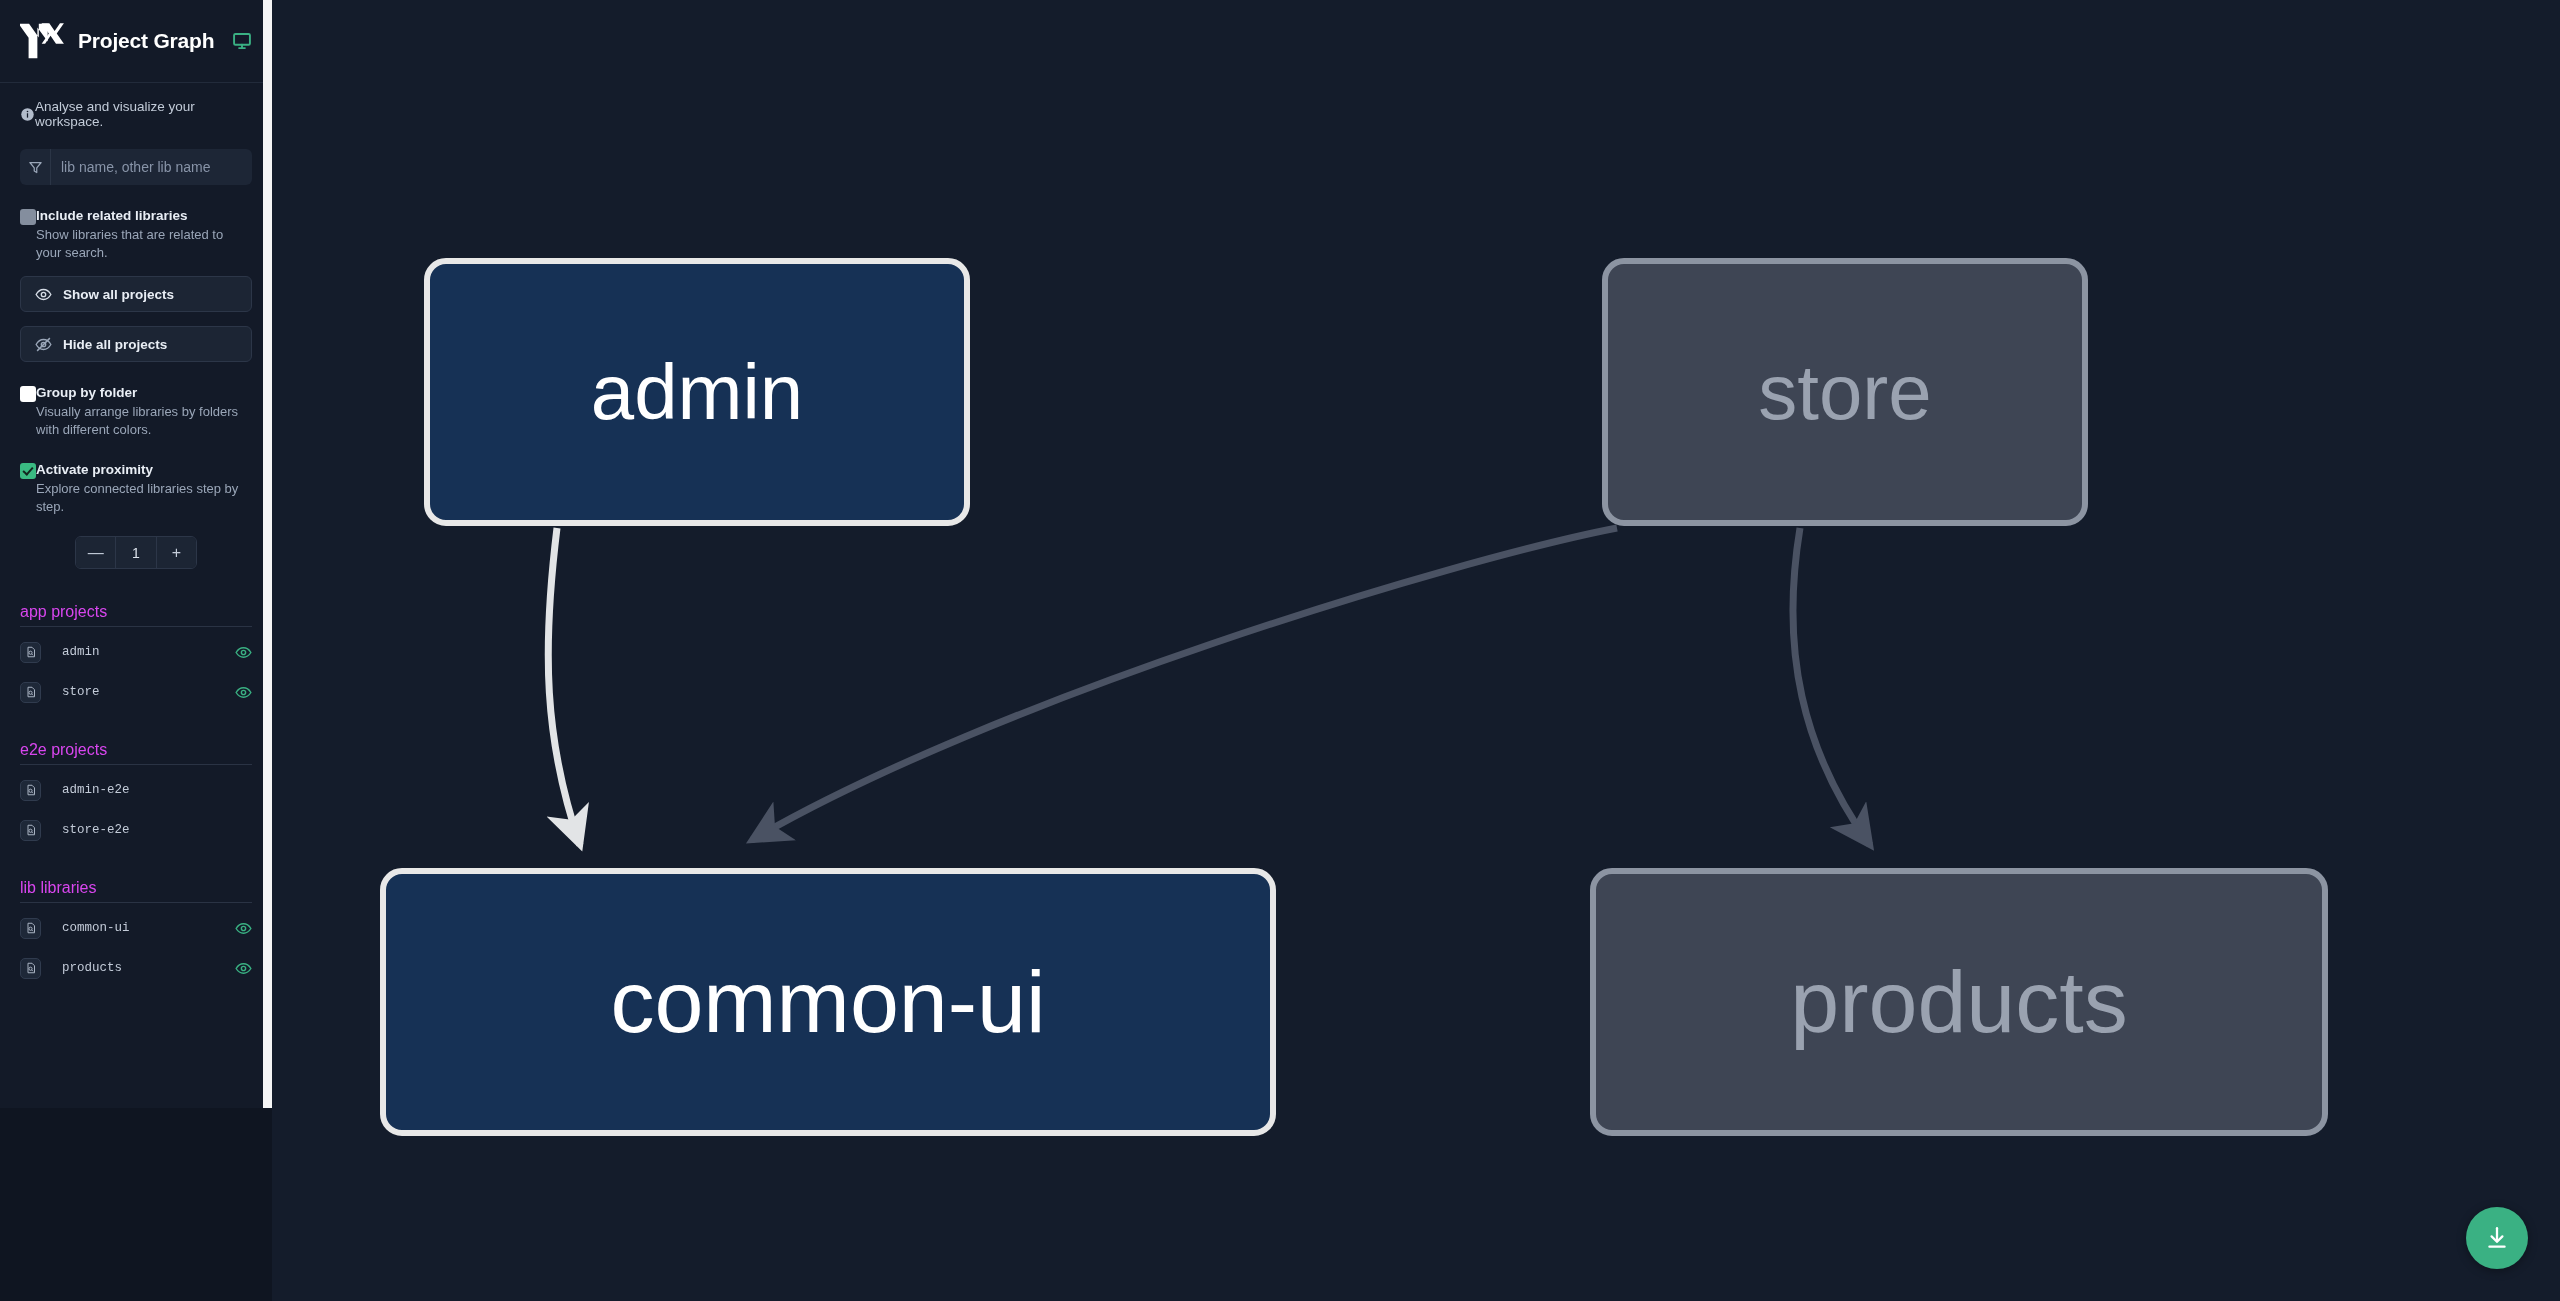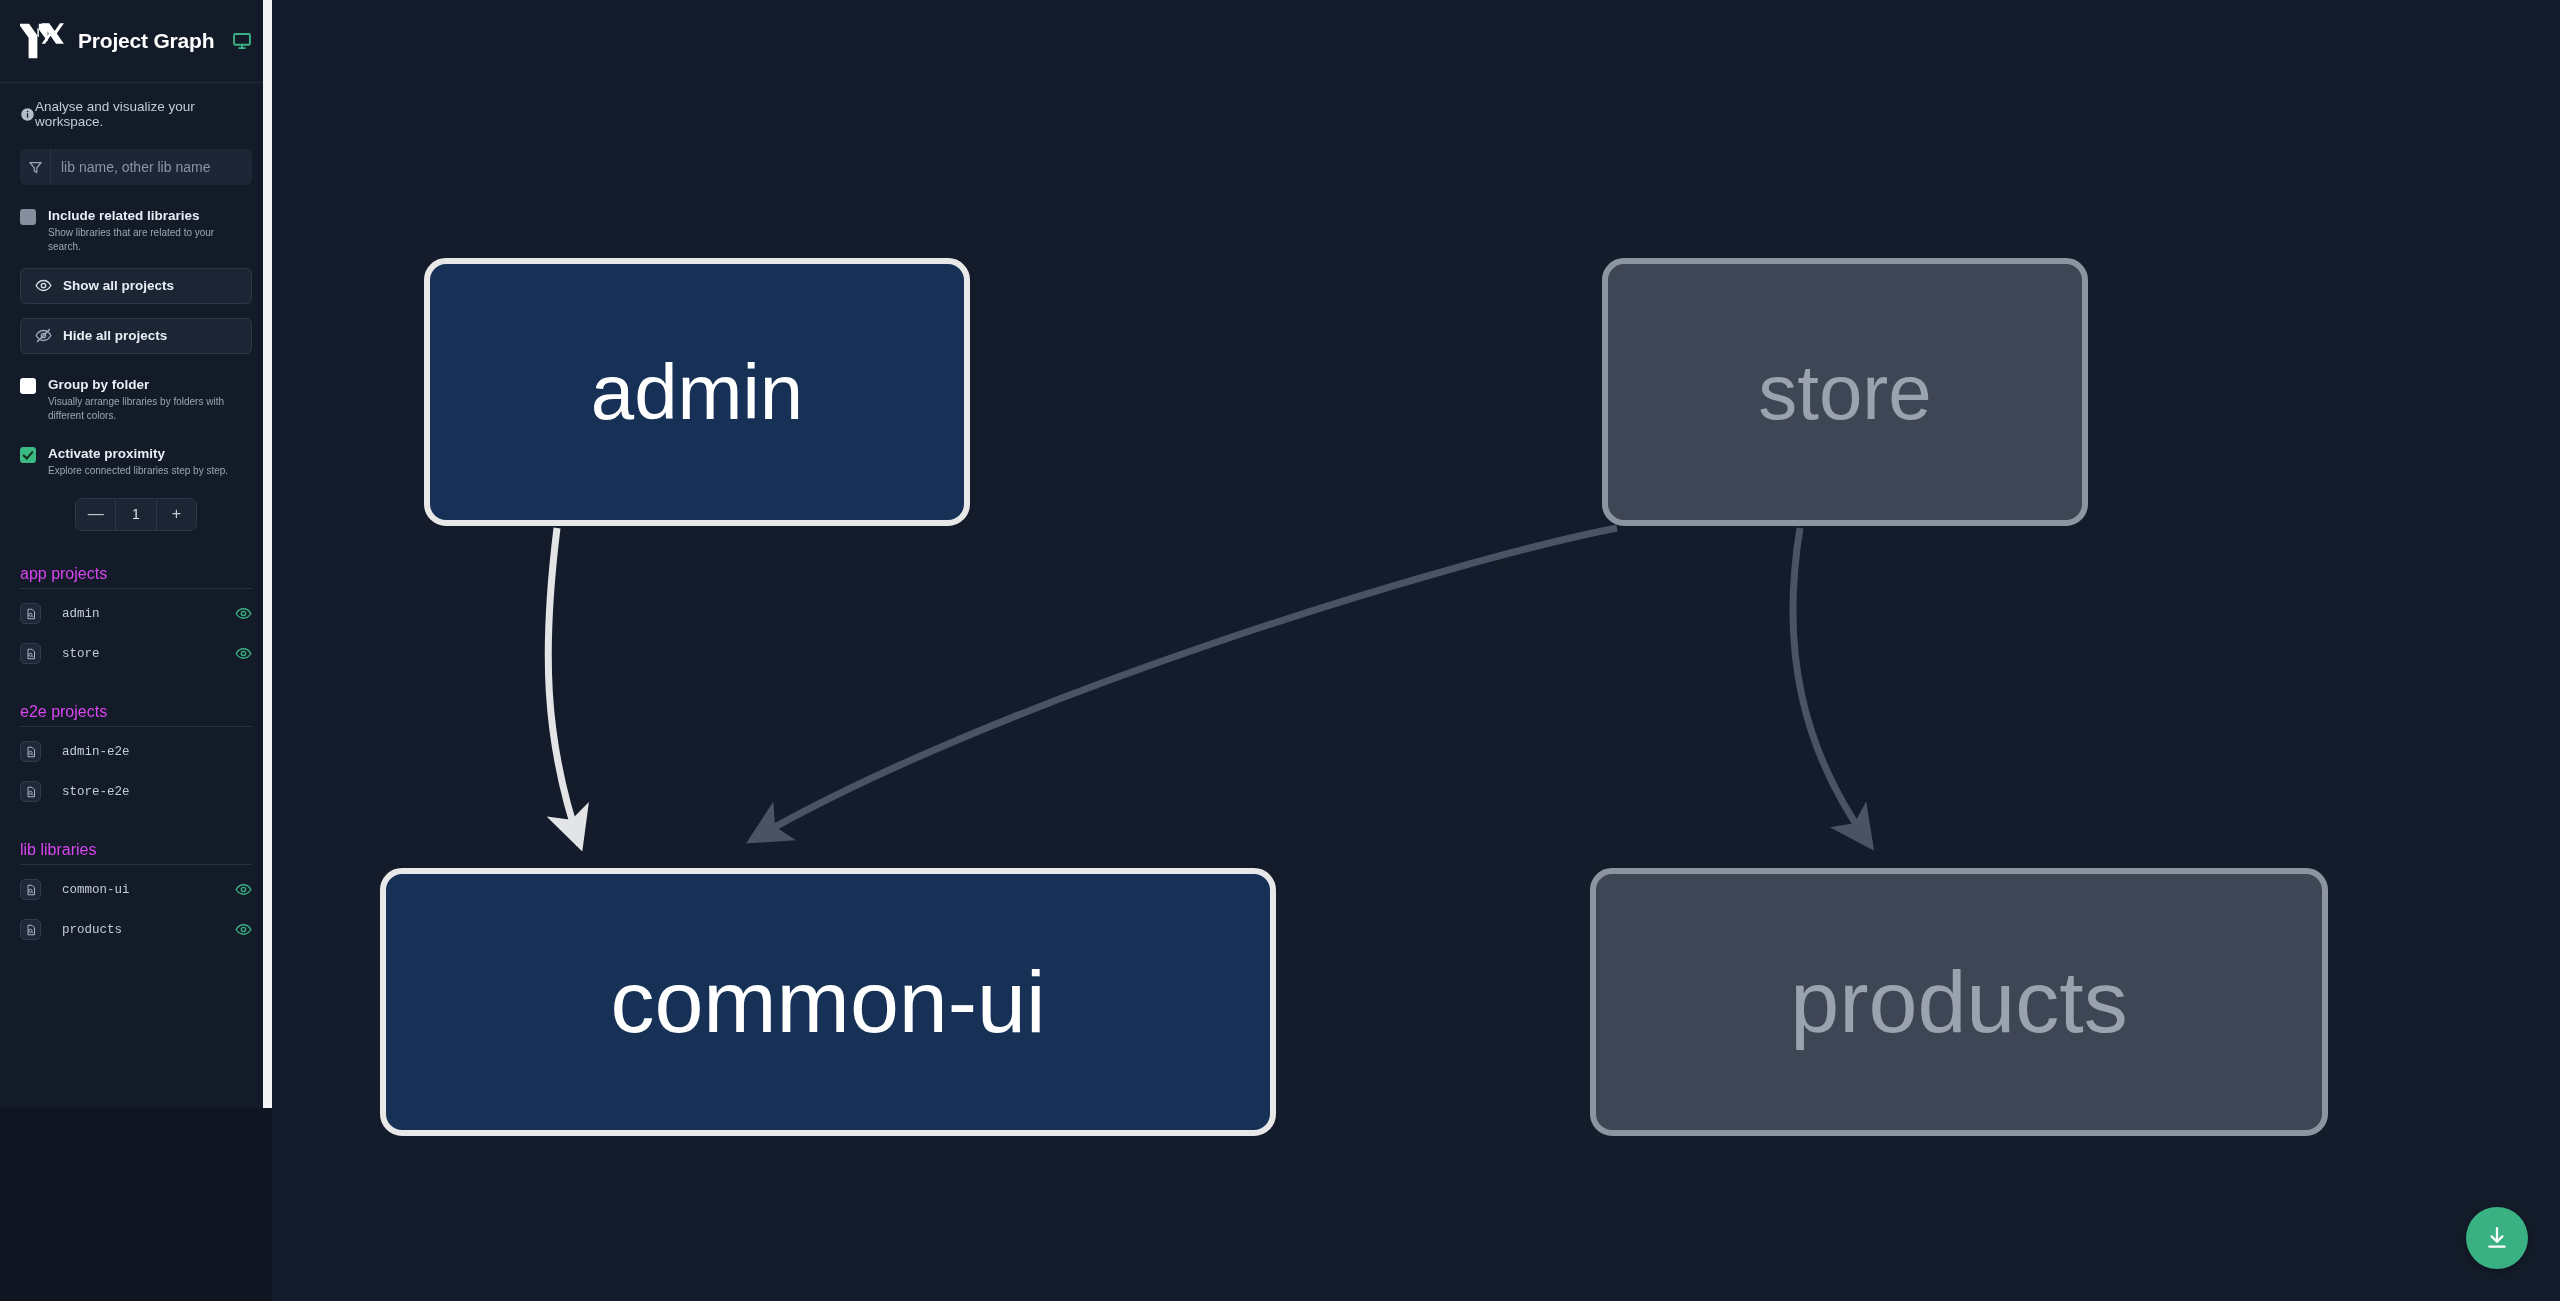--- a/index.html
+++ b/index.html
@@ -66,39 +66,39 @@
     flex: 1; border: none; outline: none;
     background: transparent;
     color: #f0abfc;
     font-family: "Liberation Sans", sans-serif;
     font-size: 14px;
     padding: 0 10px;
   }
   .filter-input::placeholder { color: #8894a8; }
 
   
-  .chk-row { display: flex; gap: 12px; margin-top: 22px; padding-right: 8px; }
+  .chk-row { display: flex; gap: 0; margin-top: 22px; padding-right: 8px; }
   .chk {
     width: 16px; height: 16px; flex: 0 0 16px; margin-top: 2px;
     border-radius: 3px;
     background: #848e9e;
     position: relative;
   }
   .chk.white { background: #ffffff; }
   .chk.checked { background: #3aba82; }
   .chk.checked::after {
     content: "";
     position: absolute; left: 5px; top: 2px;
     width: 4px; height: 8px;
     border: solid #13271f; border-width: 0 2px 2px 0;
     transform: rotate(42deg);
   }
   .chk-body { }
   .chk-label { color: #e9eef5; font-size: 13.5px; font-weight: bold; line-height: 1.35; }
-  .chk-desc { color: #9aa6b8; font-size: 10px; line-height: 1.38; margin-top: 1px; }
+  .chk-desc { color: #9aa6b8; font-size: 13px; line-height: 1.38; margin-top: 1px; }
 
   
   .act-btn {
     display: flex; align-items: center; gap: 11px;
     height: 36px;
     width: 100%;
     background: #1c2534;
     border: 1px solid #2c3purple; border: 1px solid #2c3648;
     border-radius: 6px;
     color: #e9eef5;

